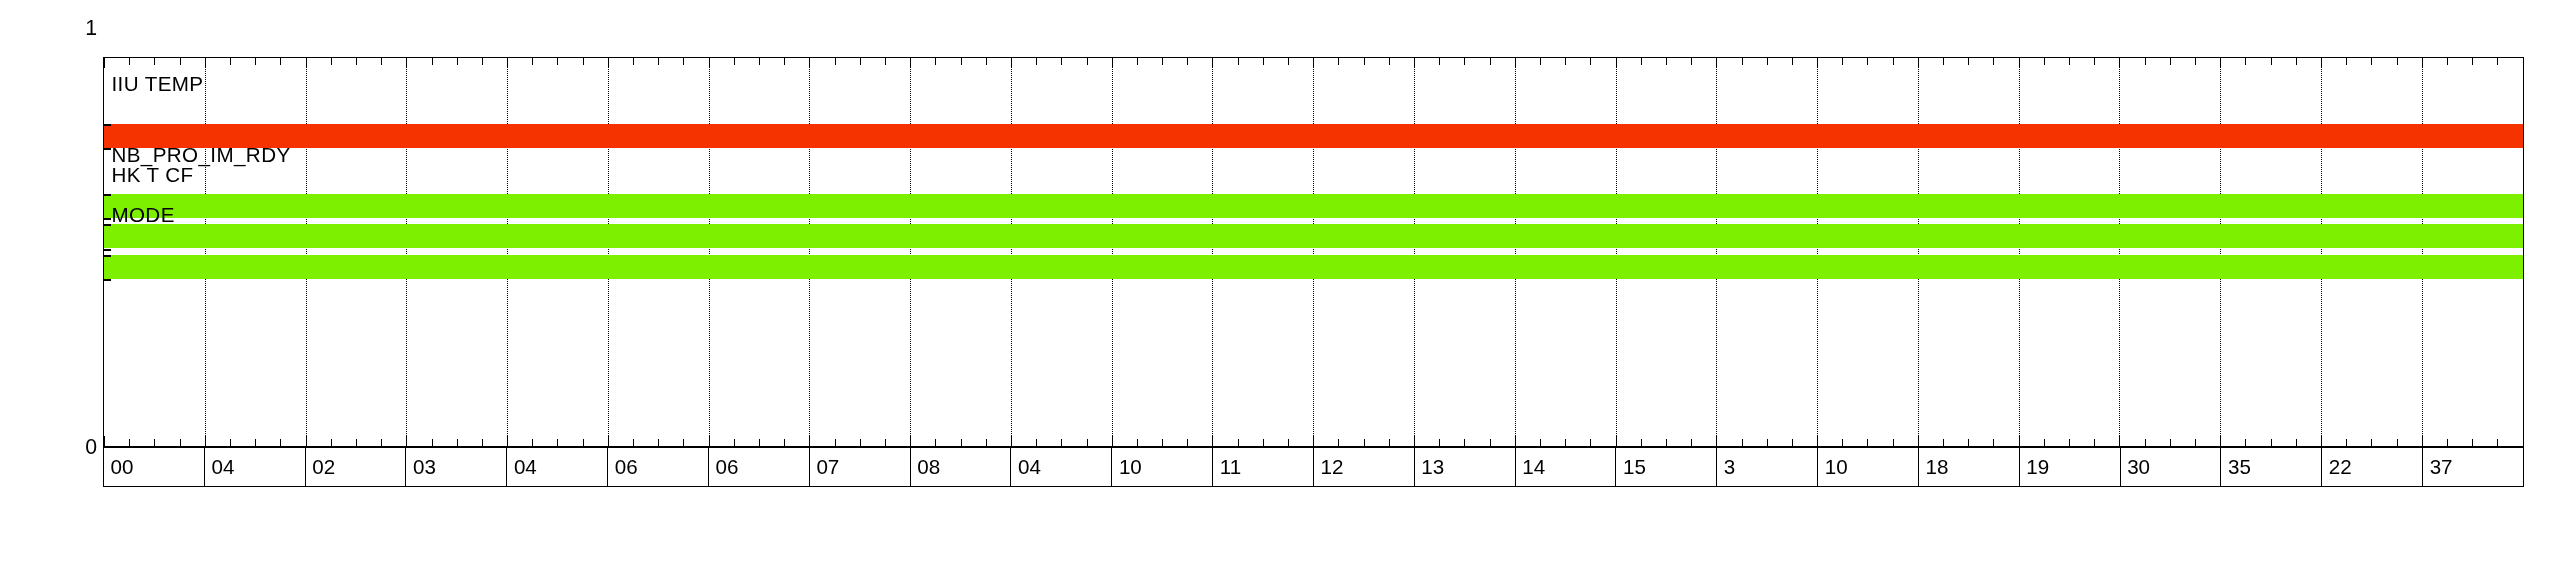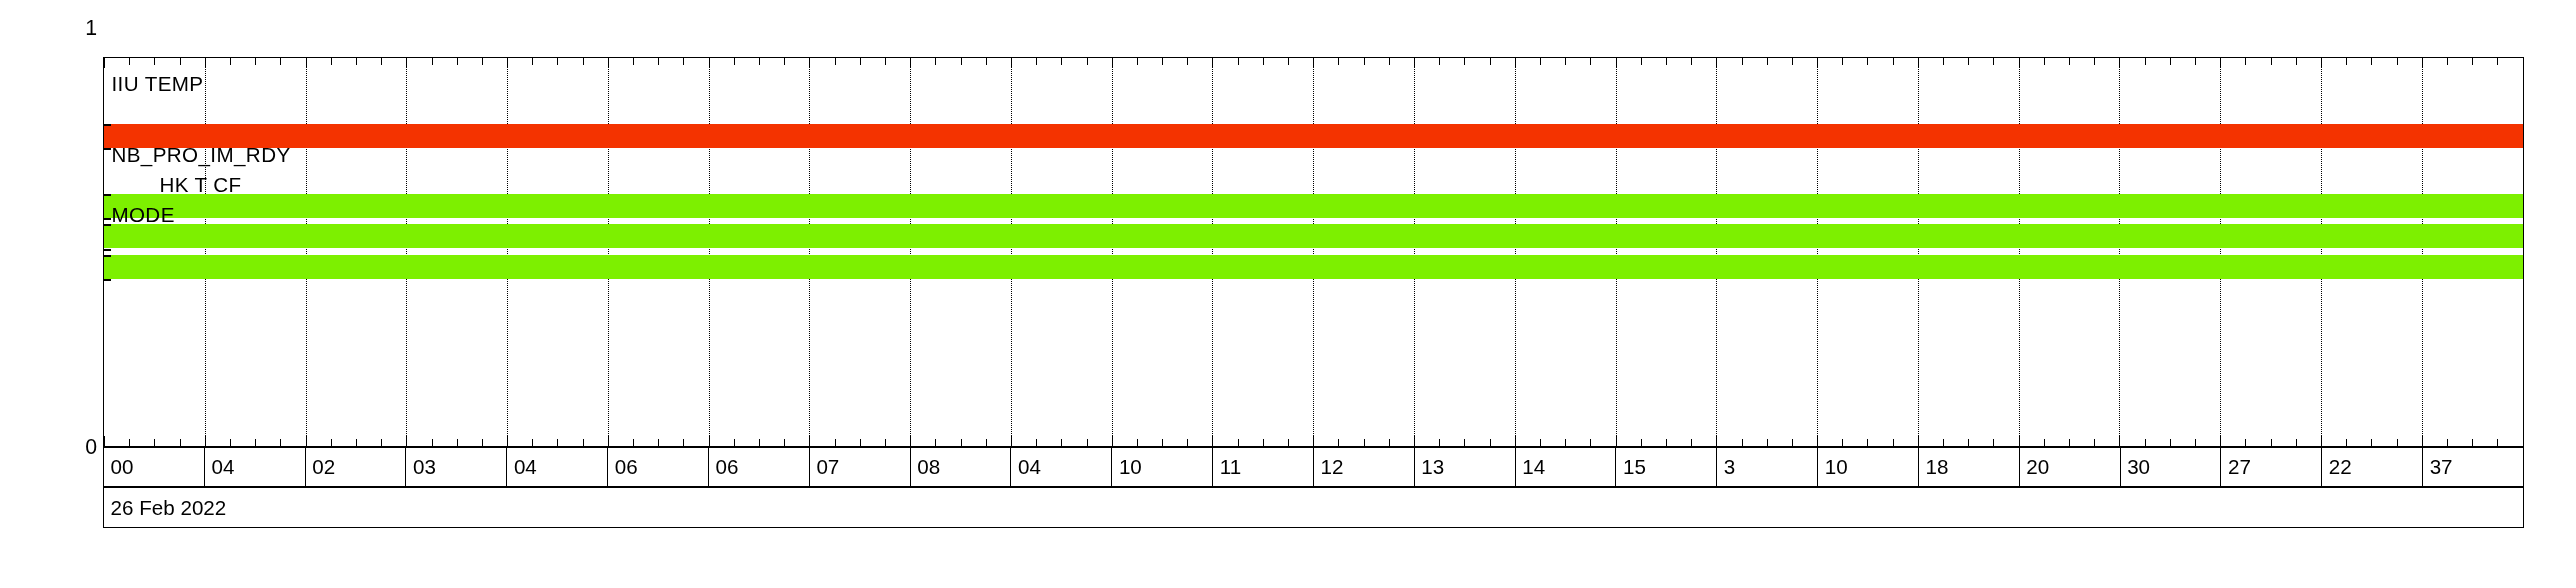--- a/index.html
+++ b/index.html
@@ -370,21 +370,21 @@
       </div>
     <div id="bands-layer">
         <div class="band-label" style="top: 16px;">IIU TEMP</div>
         <div class="band" style="top: 66px; background: rgb(244, 51, 0);"></div>
         <div class="band-edge-tick" style="top: 66px;"></div>
         <div class="band-edge-tick" style="top: 90px;"></div>
         <div class="band-label" style="top: 87px;">NB_PRO_IM_RDY</div>
         <div class="band" style="top: 136px; background: rgb(125, 240, 0);"></div>
         <div class="band-edge-tick" style="top: 136px;"></div>
         <div class="band-edge-tick" style="top: 160px;"></div>
-        <div class="band-label" style="top: 117px; margin-left: 48px;">HK T CF</div>
+        <div class="band-label" style="top: 107px;">HK T CF</div>
         <div class="band" style="top: 166px; background: rgb(125, 240, 0);"></div>
         <div class="band-edge-tick" style="top: 166px;"></div>
         <div class="band-edge-tick" style="top: 191px;"></div>
         <div class="band-label" style="top: 147px;">MODE</div>
         <div class="band" style="top: 197px; background: rgb(125, 240, 0);"></div>
         <div class="band-edge-tick" style="top: 197px;"></div>
         <div class="band-edge-tick" style="top: 221px;"></div>
       </div>
   </div>
 
@@ -401,23 +401,22 @@
       <div class="hour-cell">04</div>
       <div class="hour-cell">10</div>
       <div class="hour-cell">11</div>
       <div class="hour-cell">12</div>
       <div class="hour-cell">13</div>
       <div class="hour-cell">14</div>
       <div class="hour-cell">15</div>
       <div class="hour-cell">3</div>
       <div class="hour-cell">10</div>
       <div class="hour-cell">18</div>
-      <div class="hour-cell">20</div>
+      <div class="hour-cell">19</div>
       <div class="hour-cell">30</div>
-      <div class="hour-cell">27</div>
+      <div class="hour-cell">35</div>
       <div class="hour-cell">22</div>
       <div class="hour-cell">37</div>
     </div>
 
-  <div id="date-strip">26 Feb 2022</div>
 
 </div>
 
 
 </body></html>

